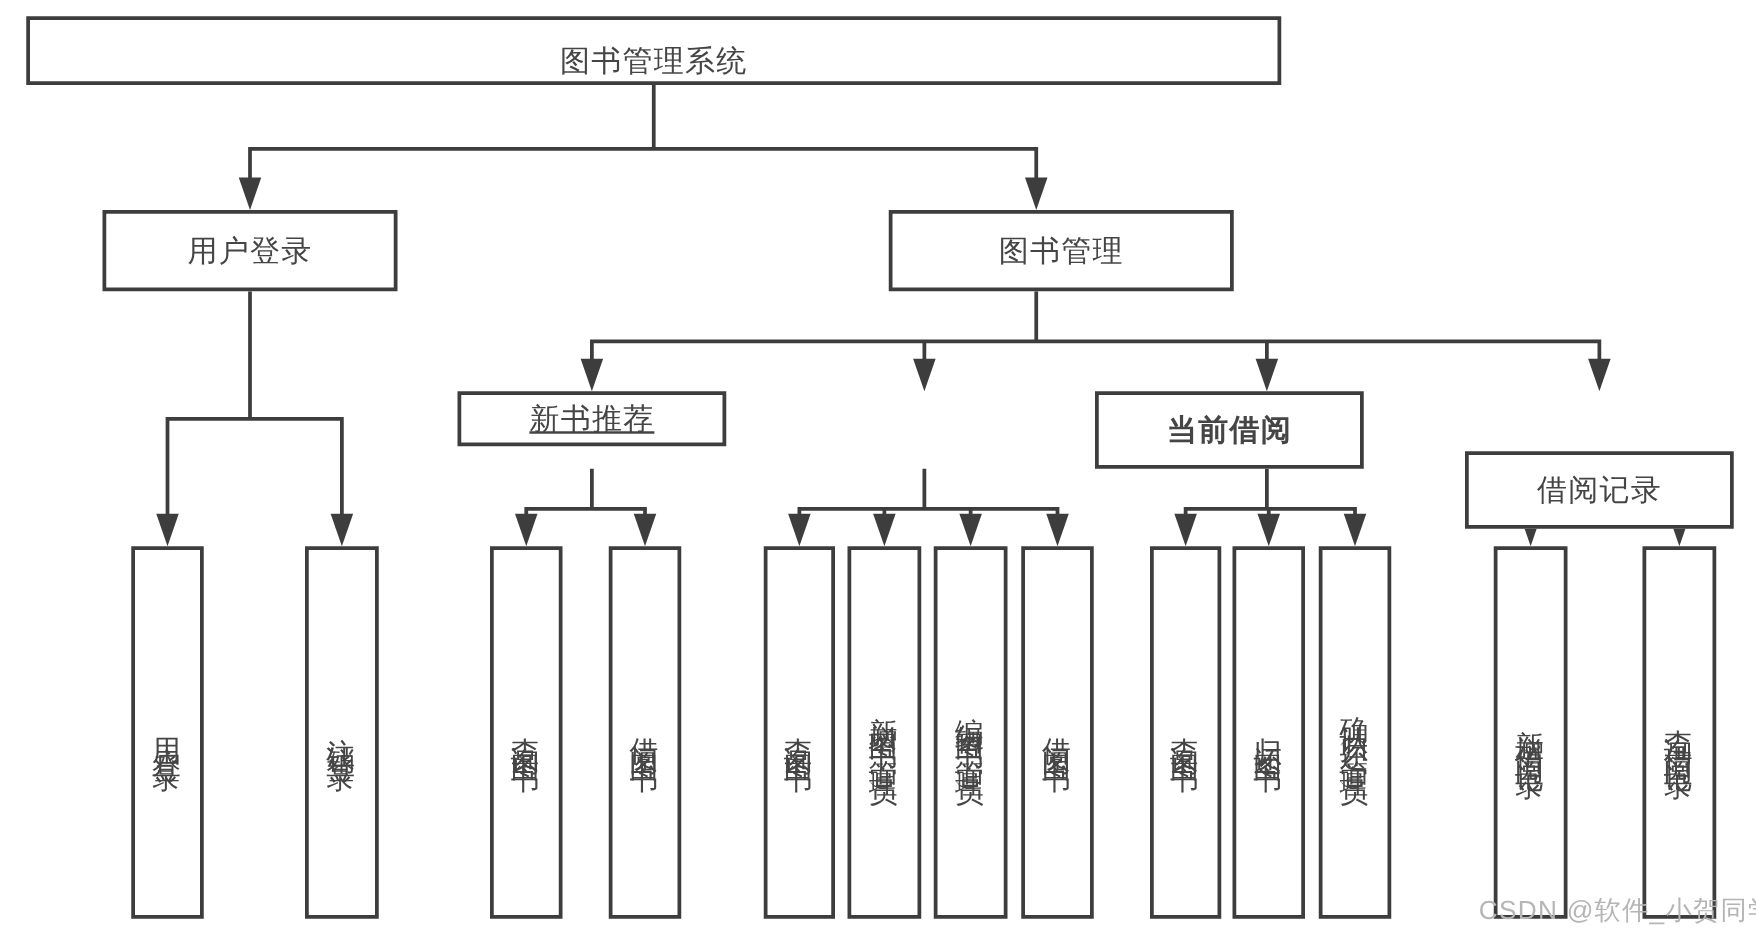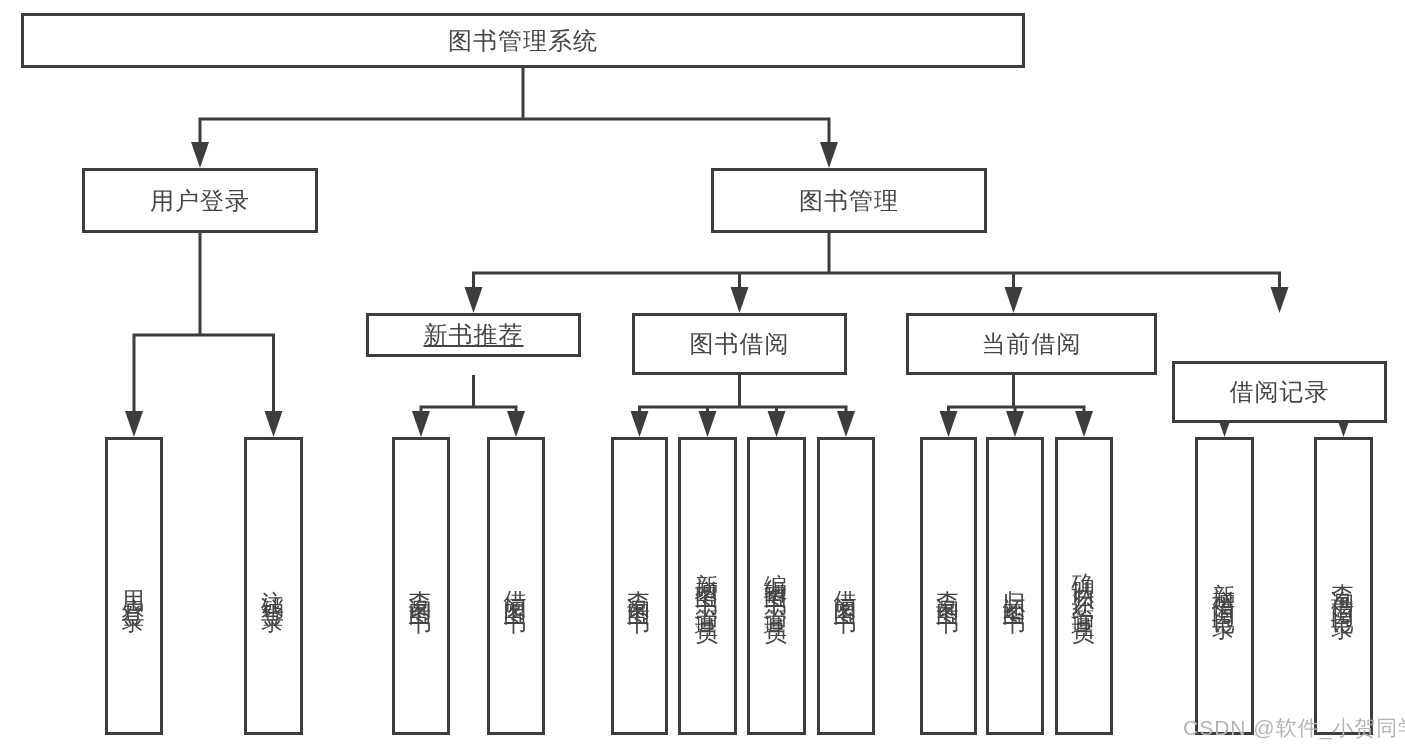--- a/index.html
+++ b/index.html
@@ -82,38 +82,35 @@
       <polygon points="767.5,411 785.5,411 776.5,437"></polygon>
       <polygon points="837,411 855,411 846,437"></polygon>
       <polygon points="939.5,411 957.5,411 948.5,437"></polygon>
       <polygon points="1006,411 1024,411 1015,437"></polygon>
       <polygon points="1075,411 1093,411 1084,437"></polygon>
       <polygon points="1215.5,411 1233.5,411 1224.5,437"></polygon>
       <polygon points="1334.5,411 1352.5,411 1343.5,437"></polygon>
     </g>
   </svg>
 
-  <div class="box" style="left:21px;top:13px;width:1004px;height:55px;">
+  <div class="box" style="left:21px;top:13px;width:1004px;height:55px;align-items:flex-end;">
     <span>图书管理系统</span>
   </div>
 
   <div class="box" style="left:82px;top:168px;width:236px;height:65px;">
     <span>用户登录</span>
   </div>
   <div class="box" style="left:711px;top:168px;width:276px;height:65px;">
     <span>图书管理</span>
   </div>
 
   <div class="box" style="left:366px;top:313px;width:215px;height:44px;text-decoration:underline;">
     <span>新书推荐</span>
   </div>
-  <div class="box" style="left:632px;top:313px;width:215px;height:62px;">
-    <span>图书借阅</span>
-  </div>
-  <div class="box" style="left:906px;top:313px;width:251px;height:62px;">
+  <div class="box" style="left:876px;top:313px;width:215px;height:62px;font-weight:bold;">
     <span>当前借阅</span>
   </div>
   <div class="box" style="left:1172px;top:313px;width:215px;height:62px;margin-top:48px;">
     <span>借阅记录</span>
   </div>
 
   <div class="vbox" style="left:105px;top:437px;width:58px;height:298px;">
     <span>用户登录</span>
   </div>
   <div class="vbox" style="left:244px;top:437px;width:59px;height:298px;">

